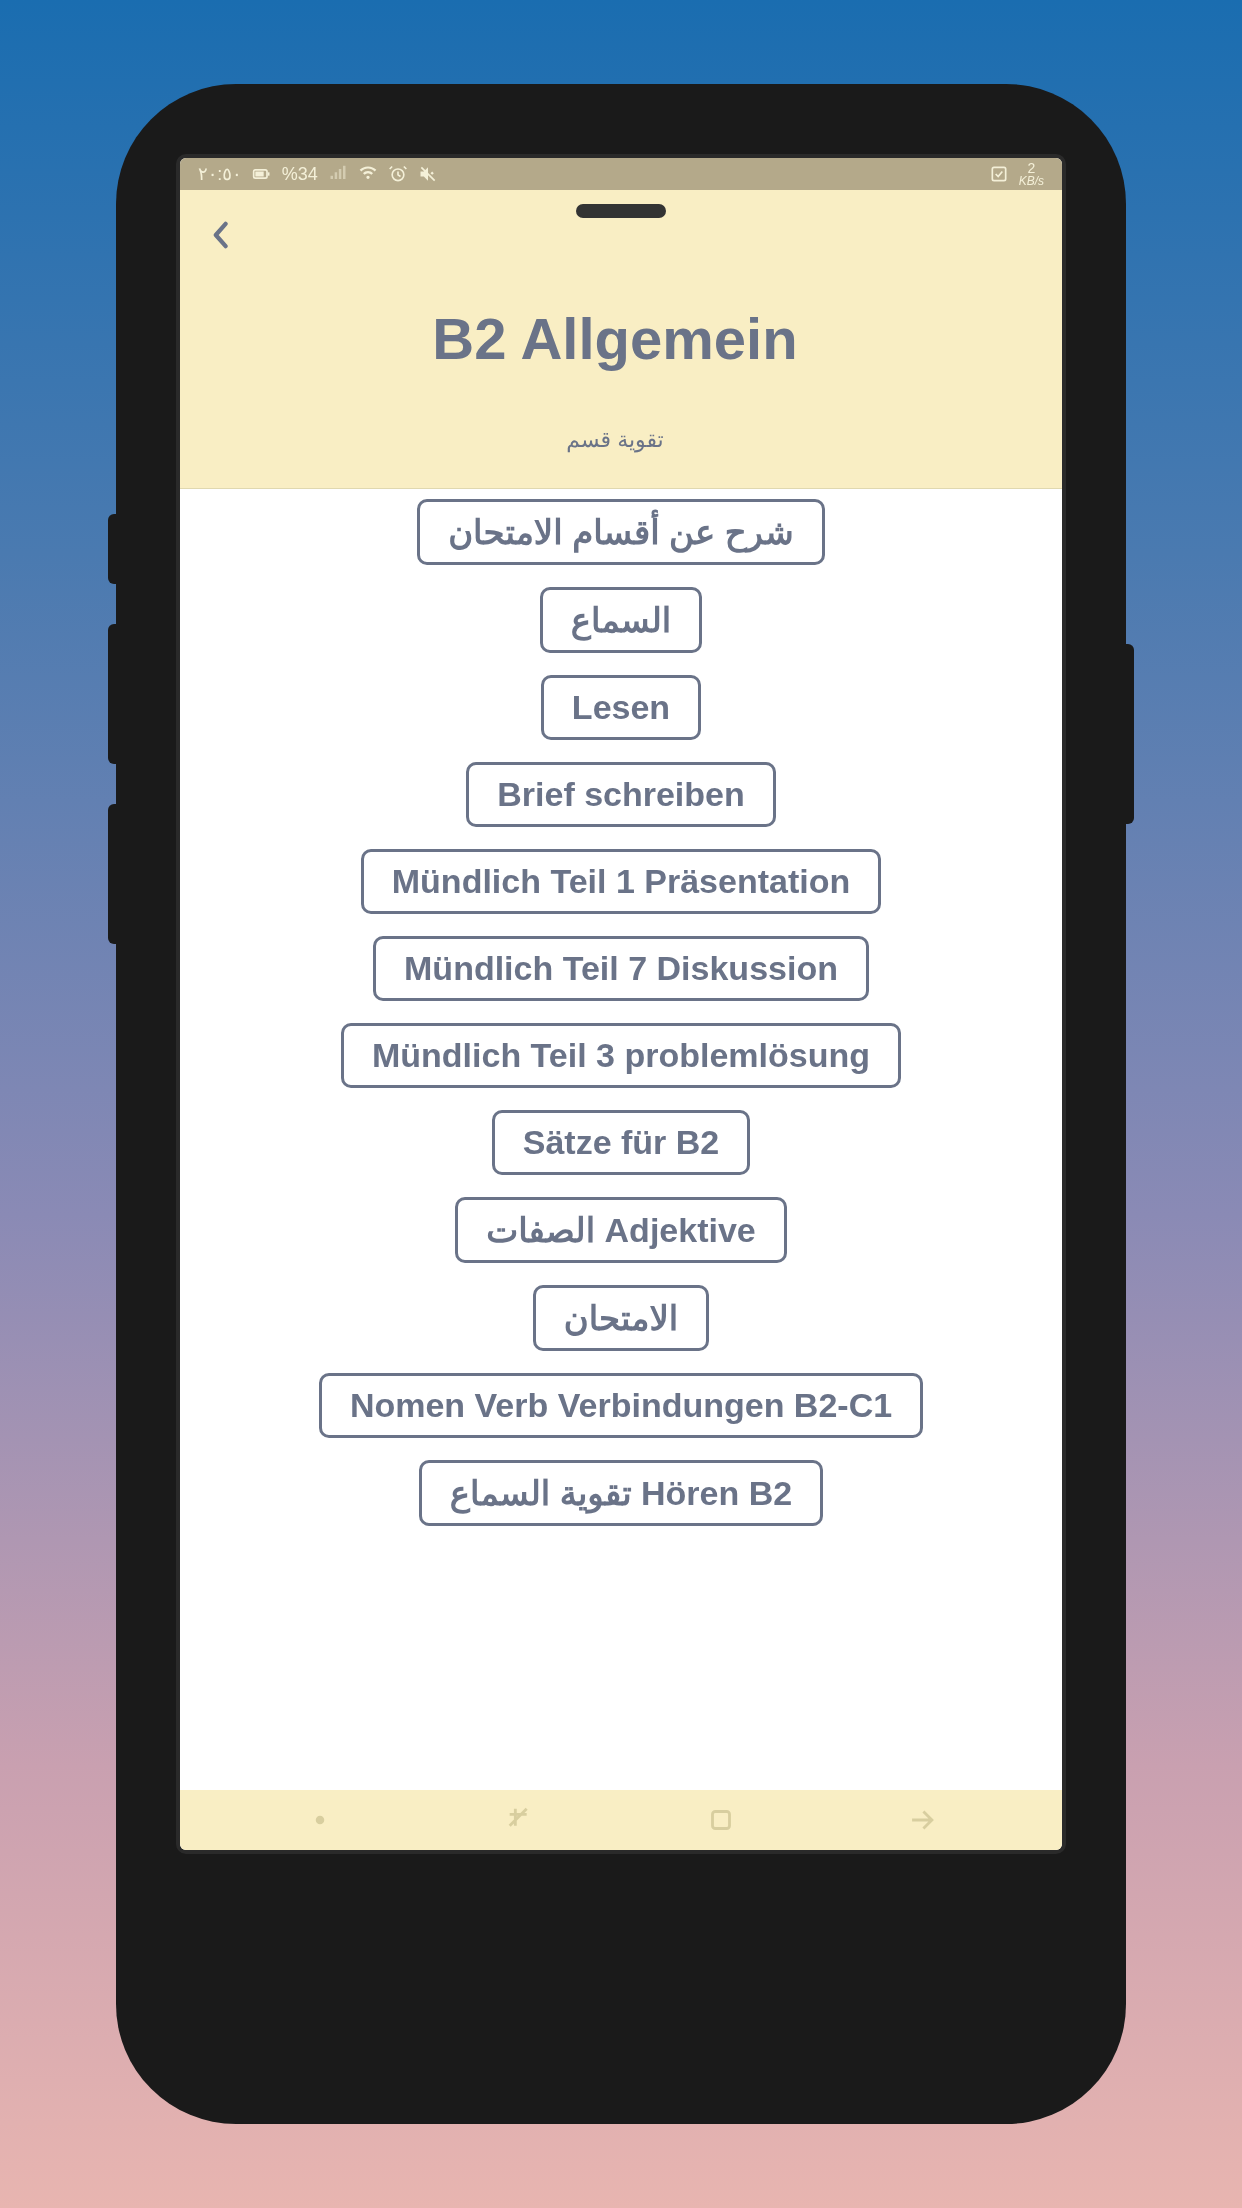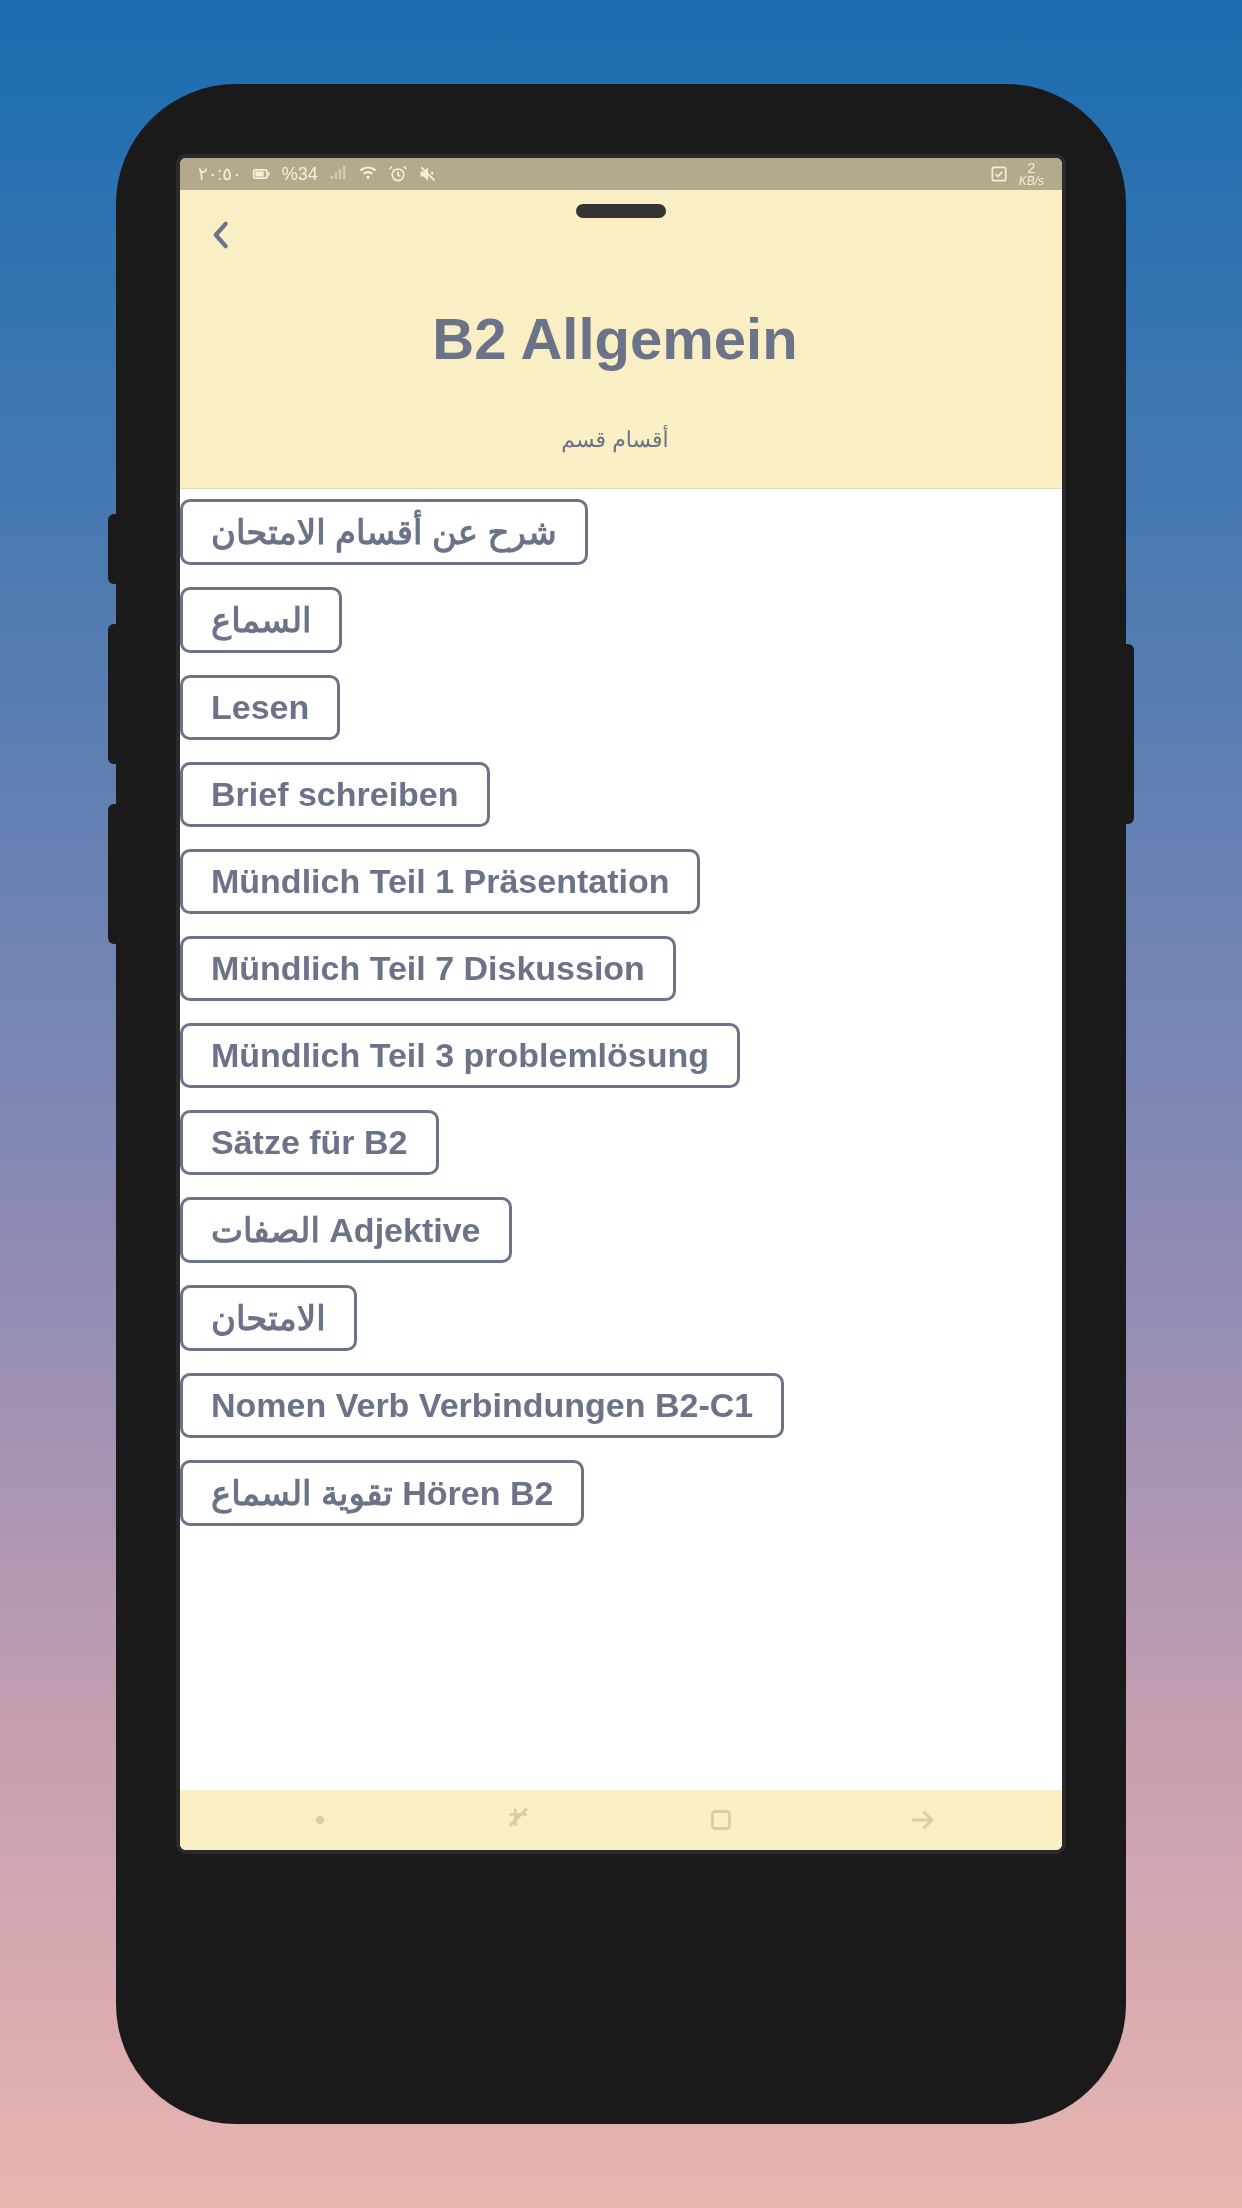--- a/index.html
+++ b/index.html
@@ -88,21 +88,21 @@
       margin-top: 55px;
       direction: rtl;
     }
     .content {
       flex: 1;
       background: #fff;
       overflow-y: hidden;
       padding-top: 10px;
       display: flex;
       flex-direction: column;
-      align-items: flex-start;
+      align-items: center;
       gap: 22px;
       border-radius: 9px;
     }
     .menu-item {
       border: 3px solid #6a7388;
       border-radius: 10px;
       padding: 10px 28px;
       font-size: 34px;
       font-weight: 700;
       color: #6a7388;
@@ -181,21 +181,21 @@
       </div>
     </div>
 
     <div class="header">
       <div class="back-btn">
         <svg viewBox="0 0 12 20">
             <path d="M10 2L3 10l7 8" stroke="#6a7388" stroke-width="3" fill="none" stroke-linecap="round" stroke-linejoin="round"></path>
           </svg>
       </div>
       <div class="title">B2 Allgemein</div>
-      <div class="subtitle">أقسام قسم</div>
+      <div class="subtitle">تقوية قسم</div>
     </div>
 
     <div class="content">
       <div class="menu-item">شرح عن أقسام الامتحان</div>
       <div class="menu-item">السماع</div>
       <div class="menu-item">Lesen</div>
       <div class="menu-item">Brief schreiben</div>
       <div class="menu-item">Mündlich Teil 1 Präsentation</div>
       <div class="menu-item">Mündlich Teil 7 Diskussion</div>
       <div class="menu-item">Mündlich Teil 3 problemlösung</div>

